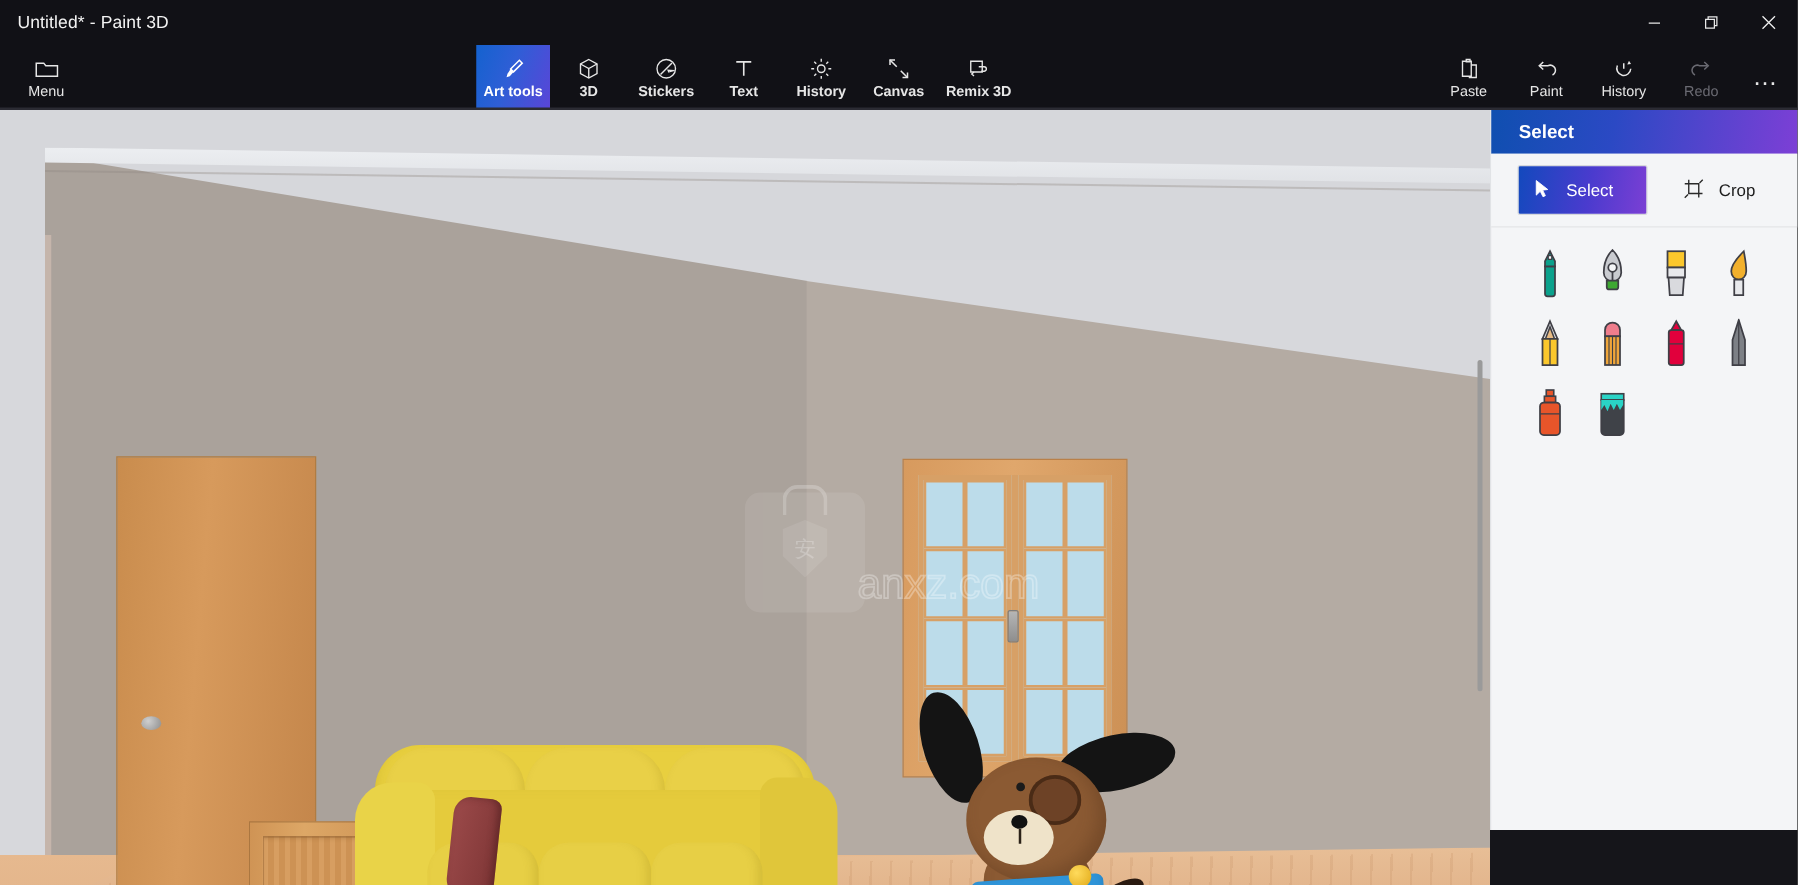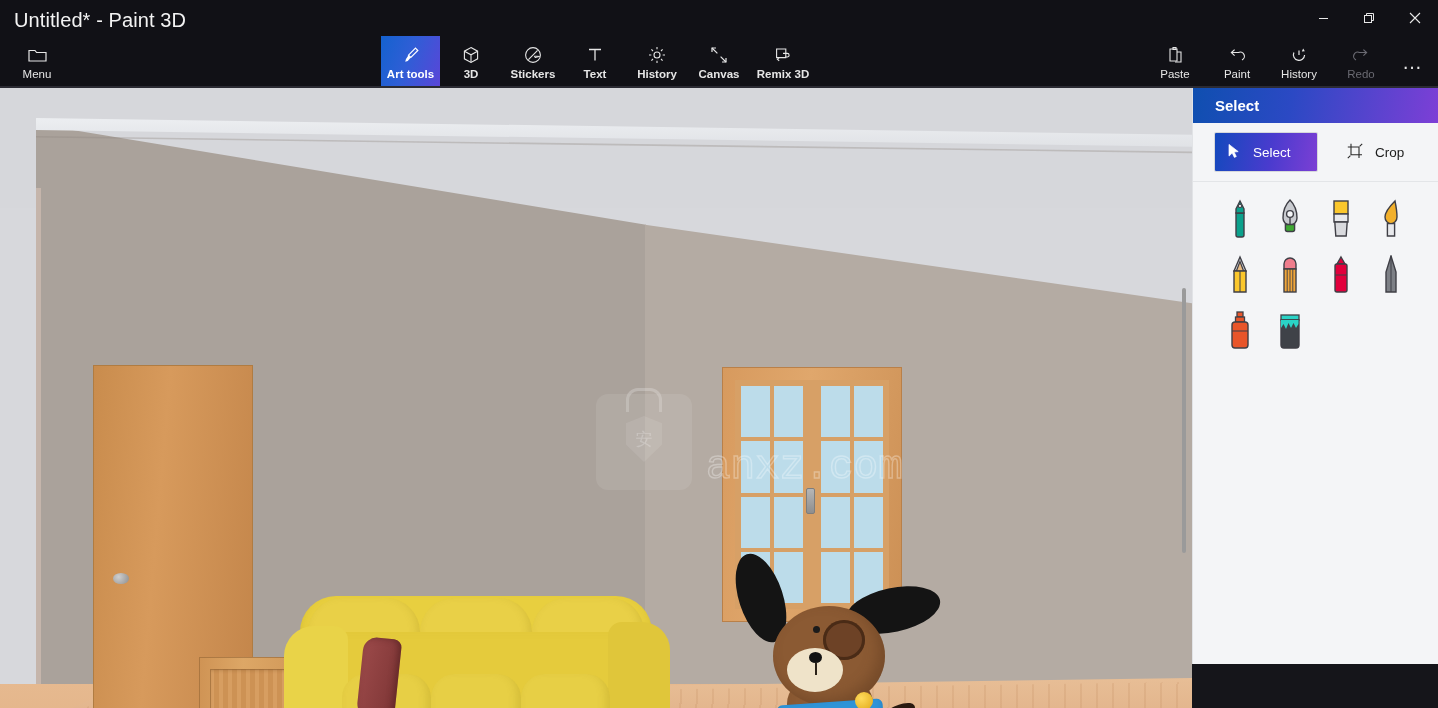--- a/index.html
+++ b/index.html
@@ -9,21 +9,21 @@
     background: #1b1b1b;
   }
   .app { position: relative; width: 1438px; height: 708px; background: #15151a; }
 
   
   .titlebar {
     position: absolute; left:0; top:0; width:1438px; height:36px;
     background:#111116; color:#f2f2f2;
   }
   .title-text {
-    position:absolute; left:14px; top:9px; font-size:20px; letter-spacing:.1px; color:#f3f3f3;
+    position:absolute; left:14px; top:9px; font-size:14px; letter-spacing:.1px; color:#f3f3f3;
   }
   .wincontrols { position:absolute; right:0; top:0; height:36px; display:flex; }
   .wc { width:46px; height:36px; display:flex; align-items:center; justify-content:center; color:#e8e8e8; }
   .wc svg { display:block; }
 
   
   .ribbon {
     position:absolute; left:0; top:36px; width:1438px; height:52px;
     background:#111116;
   }
@@ -223,23 +223,23 @@
     clip-path: polygon(50% 0,100% 16%,100% 62%,50% 100%,0 62%,0 16%);
     display:flex; align-items:center; justify-content:center;
     font-size:17px; color:rgba(255,255,255,.75);
   }
   .wm-cn {
     position:absolute; left:104px; top:4px; font-size:46px; line-height:50px;
     color:transparent; -webkit-text-stroke:1.6px rgba(255,255,255,.72);
     font-family:"DejaVu Sans", sans-serif; letter-spacing:2px;
   }
   .wm-url {
-    position:absolute; left:110px; top:56px; font-size:41px; line-height:38px;
+    position:absolute; left:90px; top:56px; font-size:34px; line-height:38px;
     color:transparent; -webkit-text-stroke:1.4px rgba(255,255,255,.72);
-    font-family:Liberation Mono, monospace;
+    font-family:Liberation Sans, sans-serif;
   }
 
   
   .v-scroll {
     position:absolute; left:1182px; top:88px; width:4px; height:620px; background:transparent;
   }
   .v-thumb { position:absolute; left:0; top:200px; width:4px; height:265px; background:#9a9a9a; border-radius:2px; }
 
   
   .panel {

